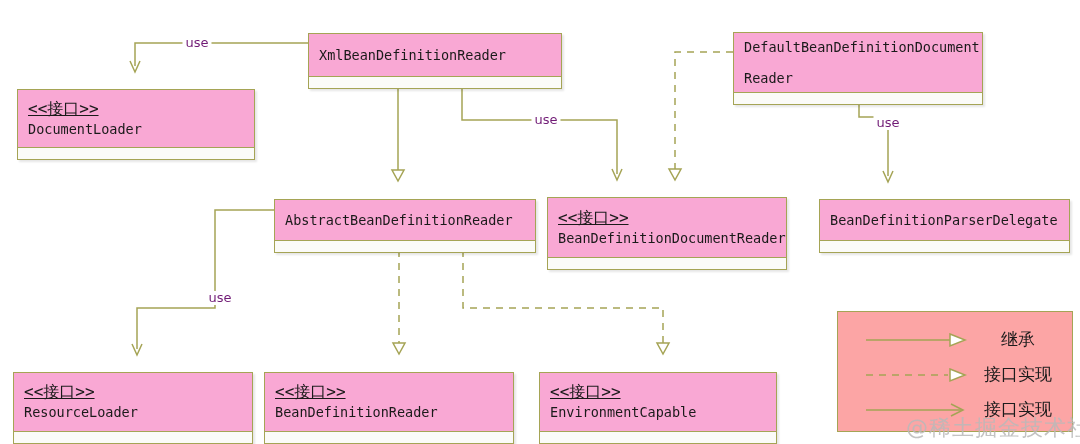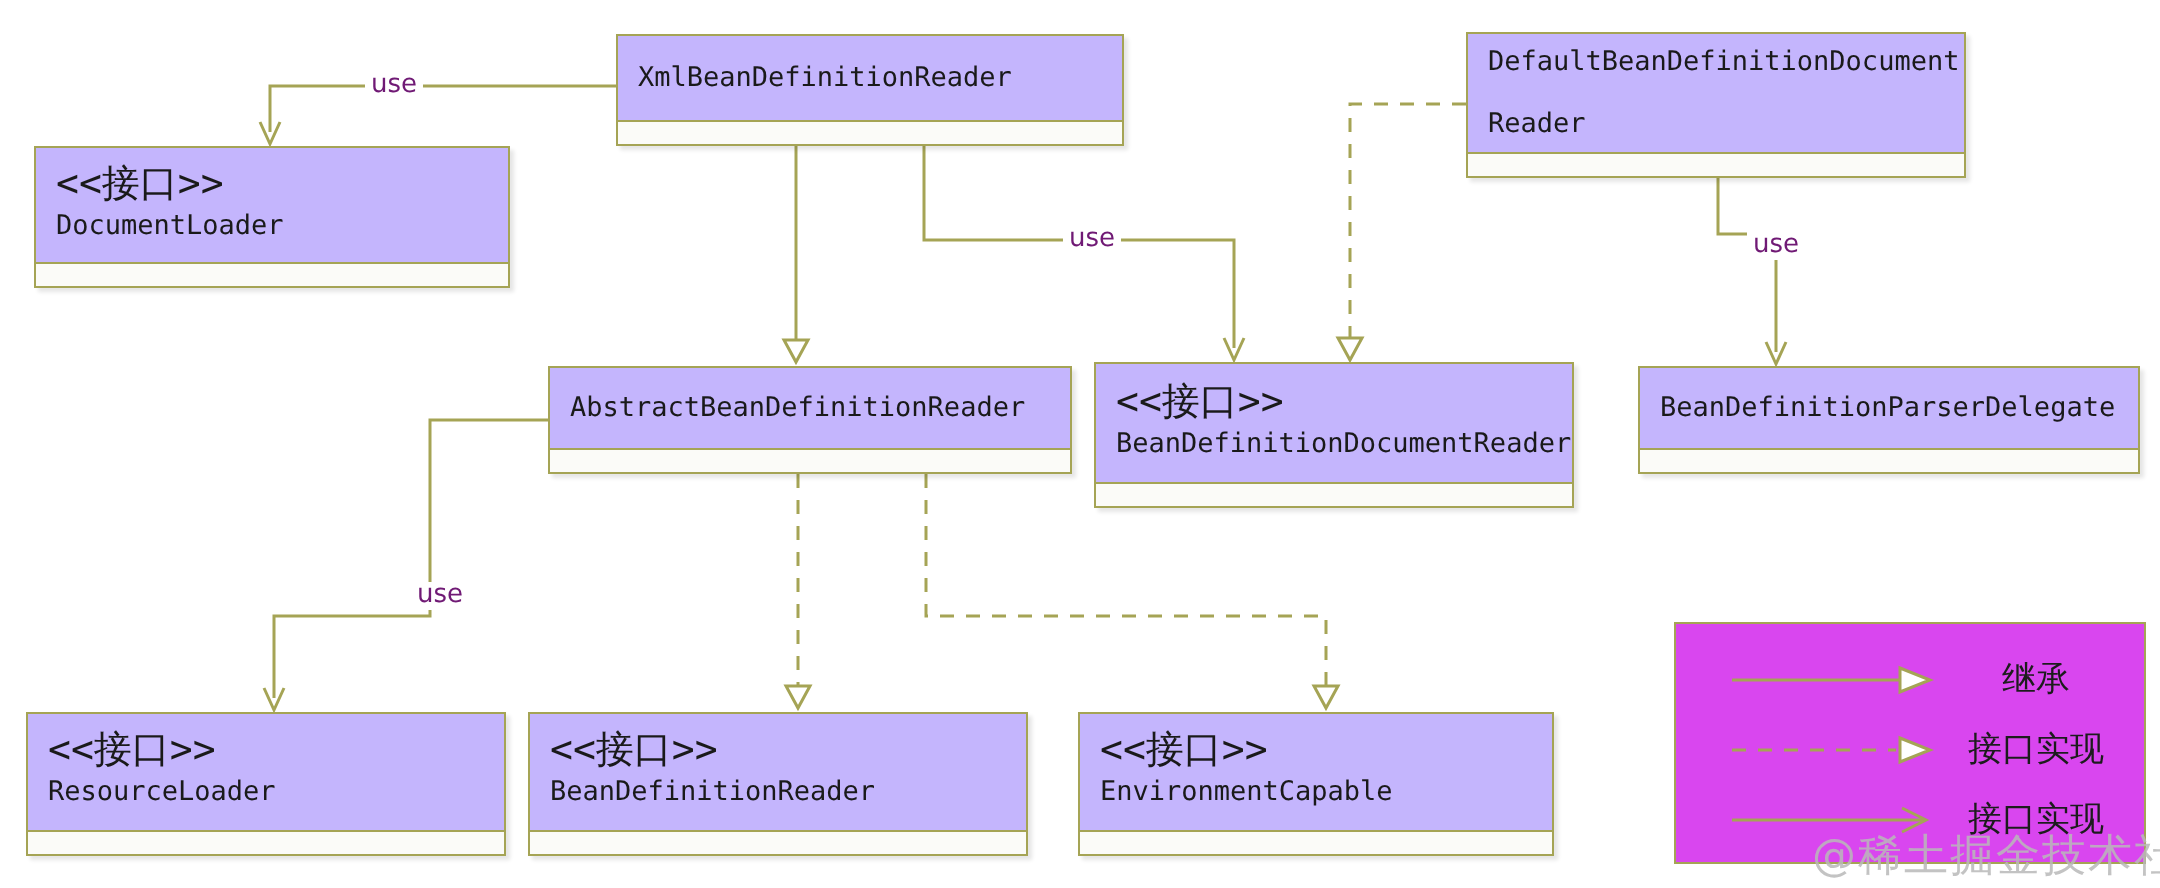--- a/index.html
+++ b/index.html
@@ -3,47 +3,48 @@
 <meta charset="utf-8">
 <style>
   html,body{margin:0;padding:0;background:#ffffff;}
   .canvas{
     position:relative;width:1080px;height:444px;background:#ffffff;overflow:hidden;
     font-family:"DejaVu Sans",sans-serif;
   }
   svg.connectors{position:absolute;left:0;top:0;z-index:1;}
   .uml-box{
     position:absolute;z-index:2;box-sizing:border-box;
-    border:1.5px solid #a5a455;background:#c4b5fd;
+    border:1.5px solid #a5a455;background:#f9a8d4;
     display:flex;flex-direction:column;
     box-shadow:2px 2px 2px rgba(0,0,0,0.10);
+    margin-top:16px;
   }
   .uml-name{
     flex:1;display:flex;flex-direction:column;justify-content:center;
     padding-left:10px;padding-right:4px;gap:4px;
   }
   .stereotype{
     font-family:"DejaVu Sans Mono",monospace;
-    font-size:19px;color:#1a1a1a;line-height:17px;white-space:nowrap;
+    font-size:16px;color:#1a1a1a;line-height:17px;white-space:nowrap;text-decoration:underline;
   }
   .cls{
     font-family:"DejaVu Sans Mono",monospace;
     font-size:13.5px;color:#1a1a1a;line-height:17px;white-space:nowrap;
   }
   .uml-strip{
     height:11px;border-top:1.5px solid #a5a455;background:#fbfbf8;
   }
   .edge-label{
     position:absolute;z-index:3;transform:translate(-50%,-50%);
     background:#ffffff;padding:0 3px;
     font-size:13px;color:#701a75;line-height:14px;
   }
   .legend{
     position:absolute;z-index:2;box-sizing:border-box;
-    border:1.5px solid #a5a455;background:#d946ef;
+    border:1.5px solid #a5a455;background:#fca5a5;
     display:flex;flex-direction:column;justify-content:space-around;
     padding:10px 4px 4px 26px;
   }
   .legend-row{display:flex;align-items:center;}
   .legend-row svg{flex:0 0 auto;}
   .legend-label{
     flex:1;text-align:center;font-size:17px;color:#1c1c1c;
     font-family:"DejaVu Sans",sans-serif;white-space:nowrap;
   }
   .watermark{

